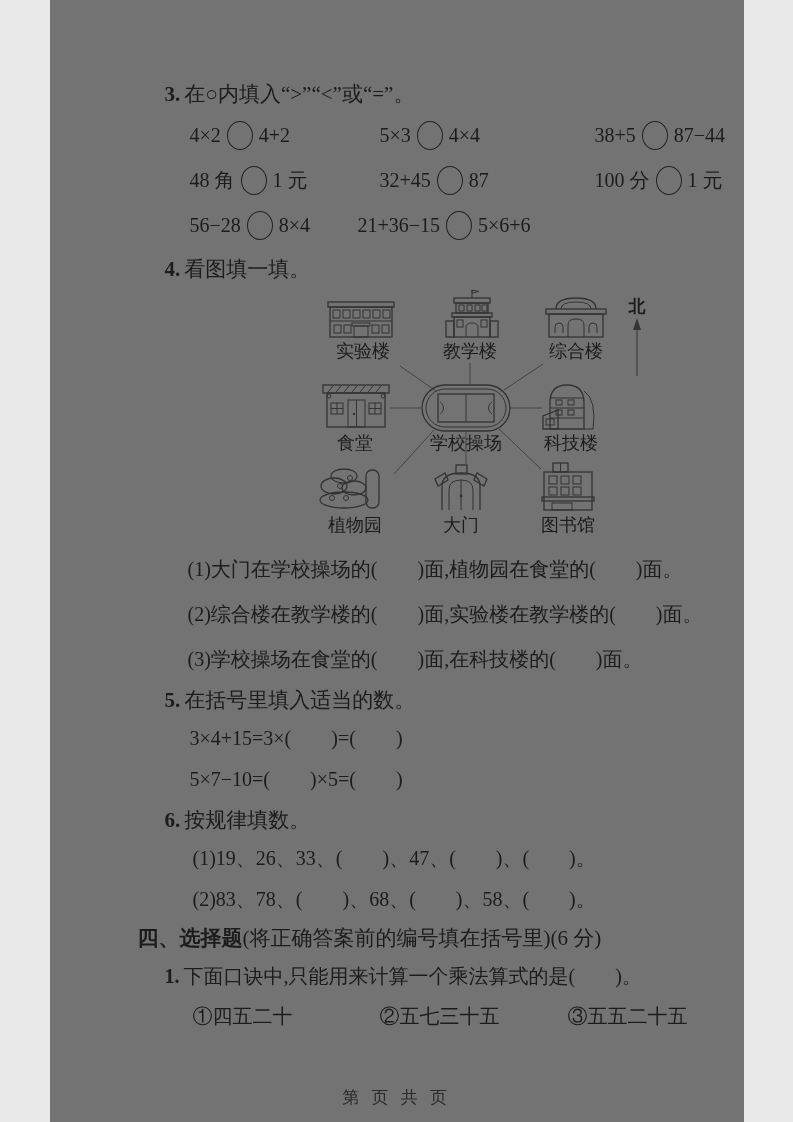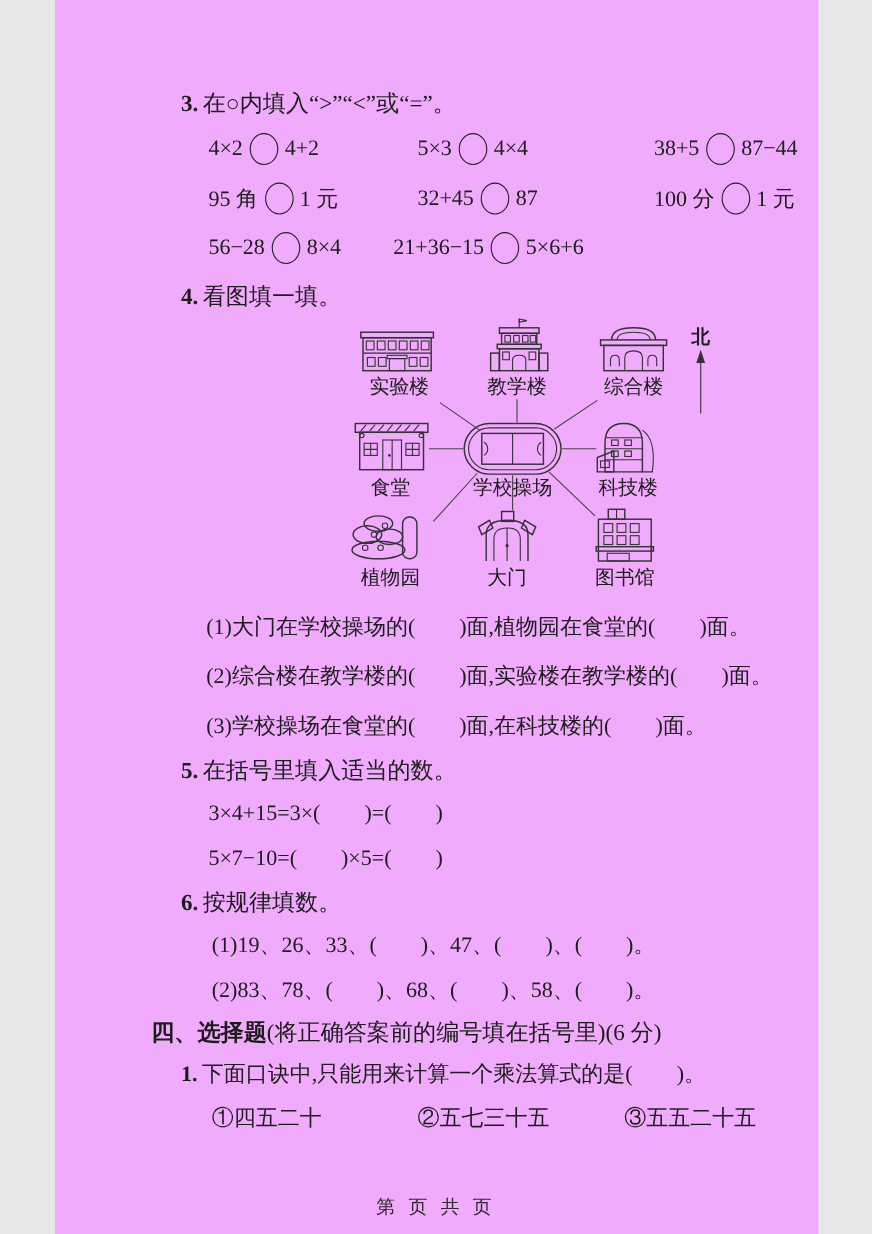--- a/index.html
+++ b/index.html
@@ -1,20 +1,20 @@
 <!DOCTYPE html>
 <html><head>
 <meta charset="utf-8">
 <style>
   html,body { margin:0; padding:0; background:#e8e8e8; }
   .page {
     position:relative;
     width:694px; height:1122px;
     margin:0 auto;
-    background:#f0abfc;
+    background:#737373;
     color:#1c1c1c;
     font-family:"Liberation Serif","DejaVu Serif",serif;
     overflow:hidden;
   }
   .abs { position:absolute; }
   .qhead { font-size:21px; white-space:nowrap; }
   .qhead b { font-weight:bold; margin-right:4px; }
   .expr {
     display:flex; align-items:center;
     font-size:20px; white-space:nowrap; height:32px;
@@ -56,21 +56,21 @@
     <span>5×3</span>
       <span class="ans-circle"></span>
       <span>4×4</span>
   </div>
   <div class="abs expr" style="left:545px;top:119px">
     <span>38+5</span>
       <span class="ans-circle"></span>
       <span>87−44</span>
   </div>
   <div class="abs expr" style="left:140px;top:164px">
-    <span>95 角</span>
+    <span>48 角</span>
       <span class="ans-circle"></span>
       <span>1 元</span>
   </div>
   <div class="abs expr" style="left:330px;top:164px">
     <span>32+45</span>
       <span class="ans-circle"></span>
       <span>87</span>
   </div>
   <div class="abs expr" style="left:545px;top:164px">
     <span>100 分</span>

